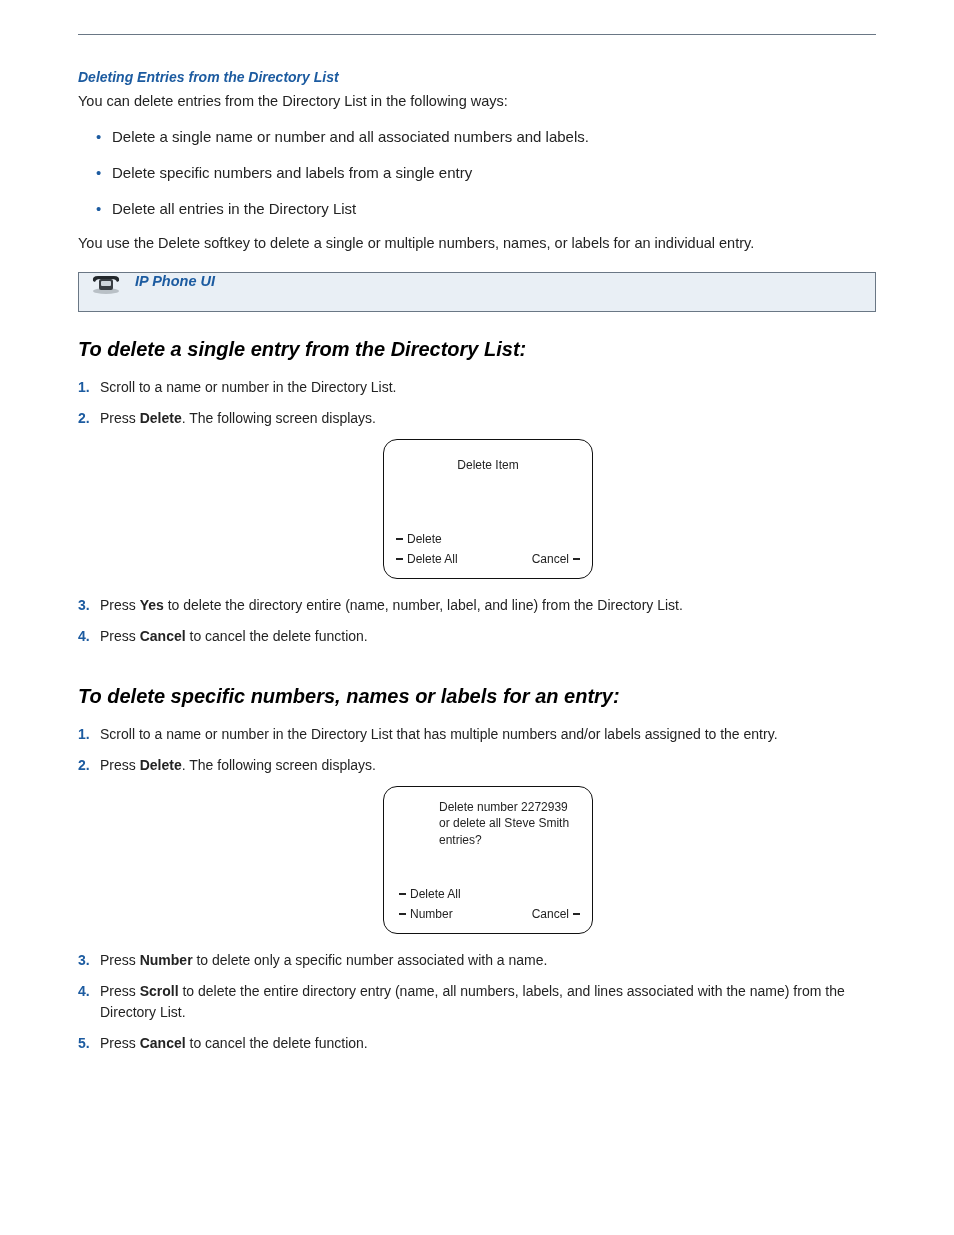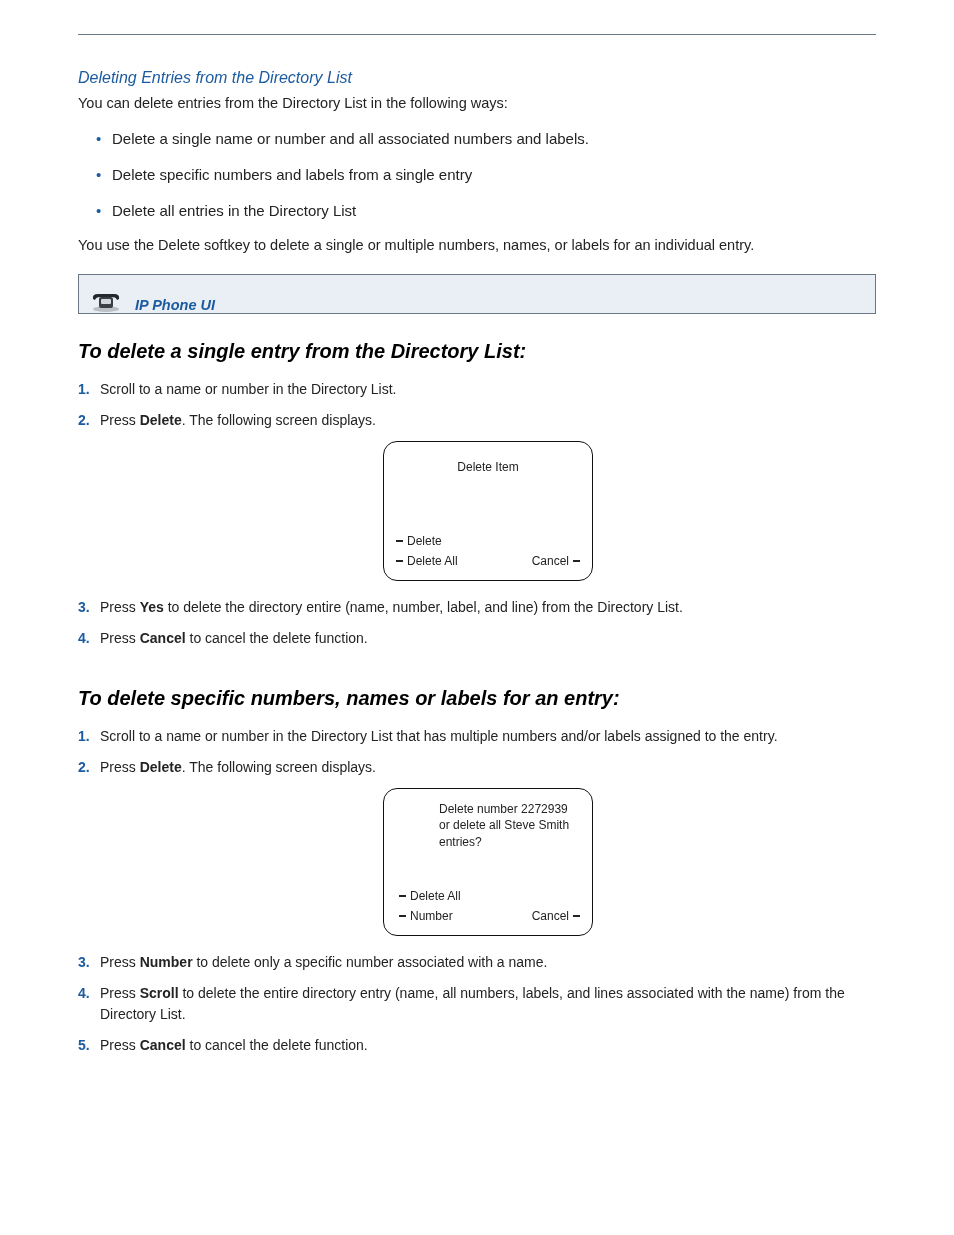--- a/index.html
+++ b/index.html
@@ -1,25 +1,25 @@
 <!DOCTYPE html>
 <html><head>
 <meta charset="utf-8">
 <style>
   * { box-sizing: border-box; margin: 0; padding: 0; }
   html, body { width: 954px; background: #fff; font-family: "Segoe UI", "Myriad Pro", Arial, sans-serif; color: #232323; }
   .page { padding: 28px 78px 40px 78px; }
   .page-title { font-size: 24px; font-style: italic; color: #5c6b78; font-weight: 400; letter-spacing: .2px; }
   .hr { border: none; border-top: 1px solid #6a7785; margin-top: 6px; }
-  .section-heading { font-size: 16px; font-weight: 400; font-style: italic; color: #1c5ba0; margin-top: 34px; }
+  .section-heading { font-size: 14px; font-weight: 700; font-style: italic; color: #1c5ba0; margin-top: 34px; }
   .body-text { font-size: 14.5px; line-height: 1.45; margin-top: 6px; }
   ul.bullets { list-style: none; margin: 14px 0 6px 18px; }
   ul.bullets li { position: relative; padding-left: 16px; font-size: 15px; line-height: 1.45; margin-bottom: 14px; }
   ul.bullets li::before { content: "•"; position: absolute; left: 0; top: 0; color: #1c5ba0; font-size: 15px; }
-  .ip-banner { display: flex; align-items: flex-end; border: 1px solid #6a7785; background: #e9eff5; margin-top: 18px; height: 40px; padding: 0 10px; gap: 12px; }
+  .ip-banner { display: flex; align-items: flex-start; border: 1px solid #6a7785; background: #e9eff5; margin-top: 18px; height: 40px; padding: 0 10px; gap: 12px; }
   .ip-banner .icon-wrap { width: 34px; display: flex; justify-content: center; }
   .ip-banner-label { font-weight: 700; font-style: italic; color: #1c5ba0; font-size: 14.5px; }
   .sub-heading { font-weight: 700; font-style: italic; color: #000000; font-size: 20px; margin-top: 26px; }
   ol.steps { list-style: none; margin: 16px 0 0 0; counter-reset: step; }
   ol.steps > li { position: relative; padding-left: 22px; font-size: 14px; line-height: 1.5; margin-bottom: 10px; counter-increment: step; }
   ol.steps > li::before { content: counter(step) "."; position: absolute; left: 0; top: 0; font-weight: 700; color: #1c5ba0; font-size: 14px; }
   .bold { font-weight: 700; }
   .screen { width: 210px; height: 140px; border: 1px solid #111; border-radius: 14px; margin: 10px auto 16px auto; position: relative; padding: 10px 12px 8px 12px; display: flex; flex-direction: column; font-size: 12px; color: #232323; }
   .screen .title { text-align: center; margin-top: 6px; }
   .screen .body { flex: 1; }

